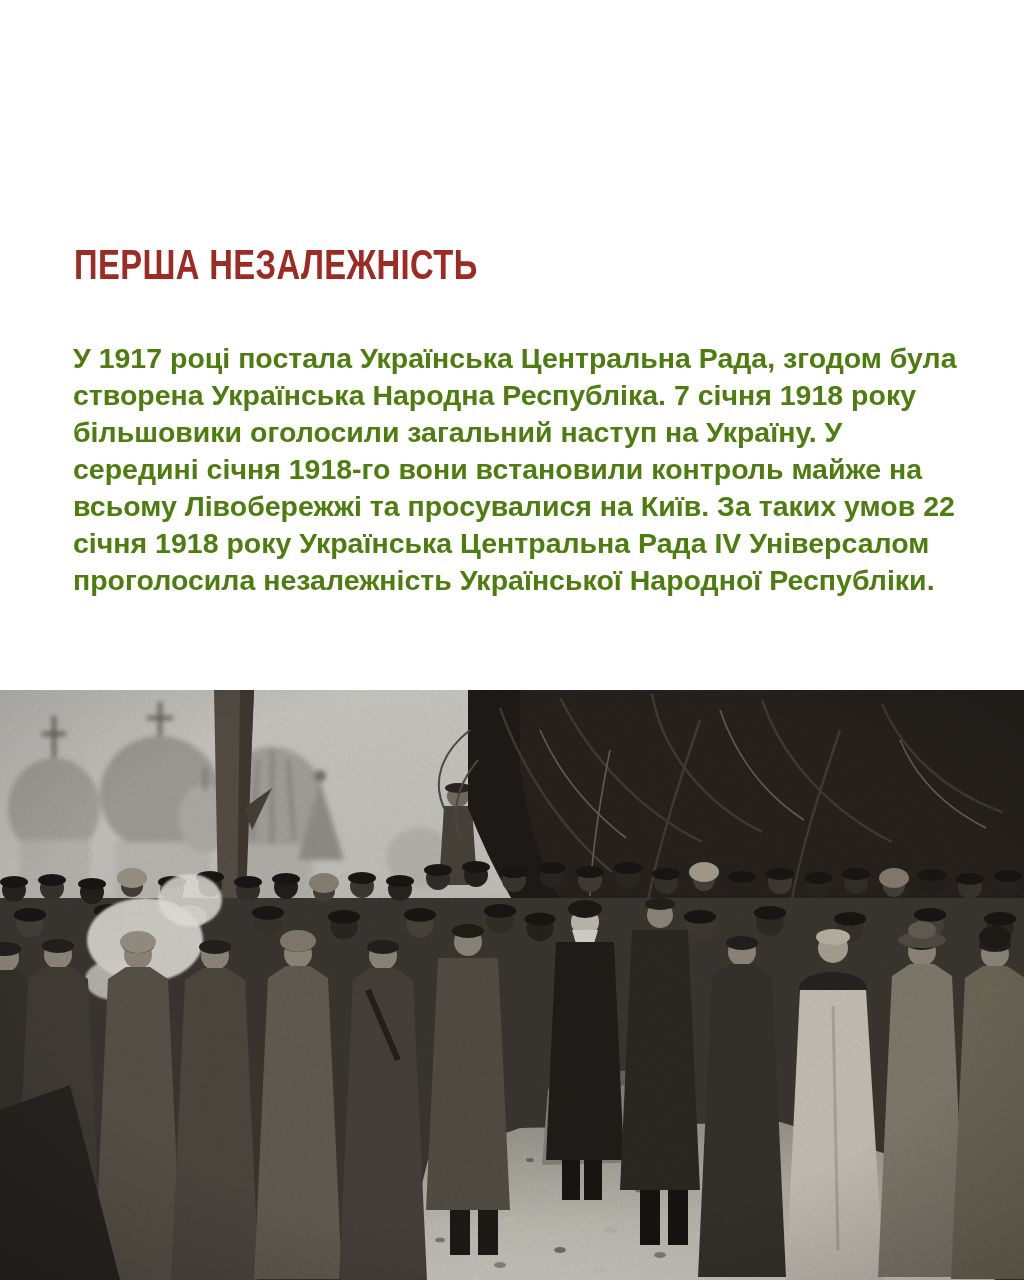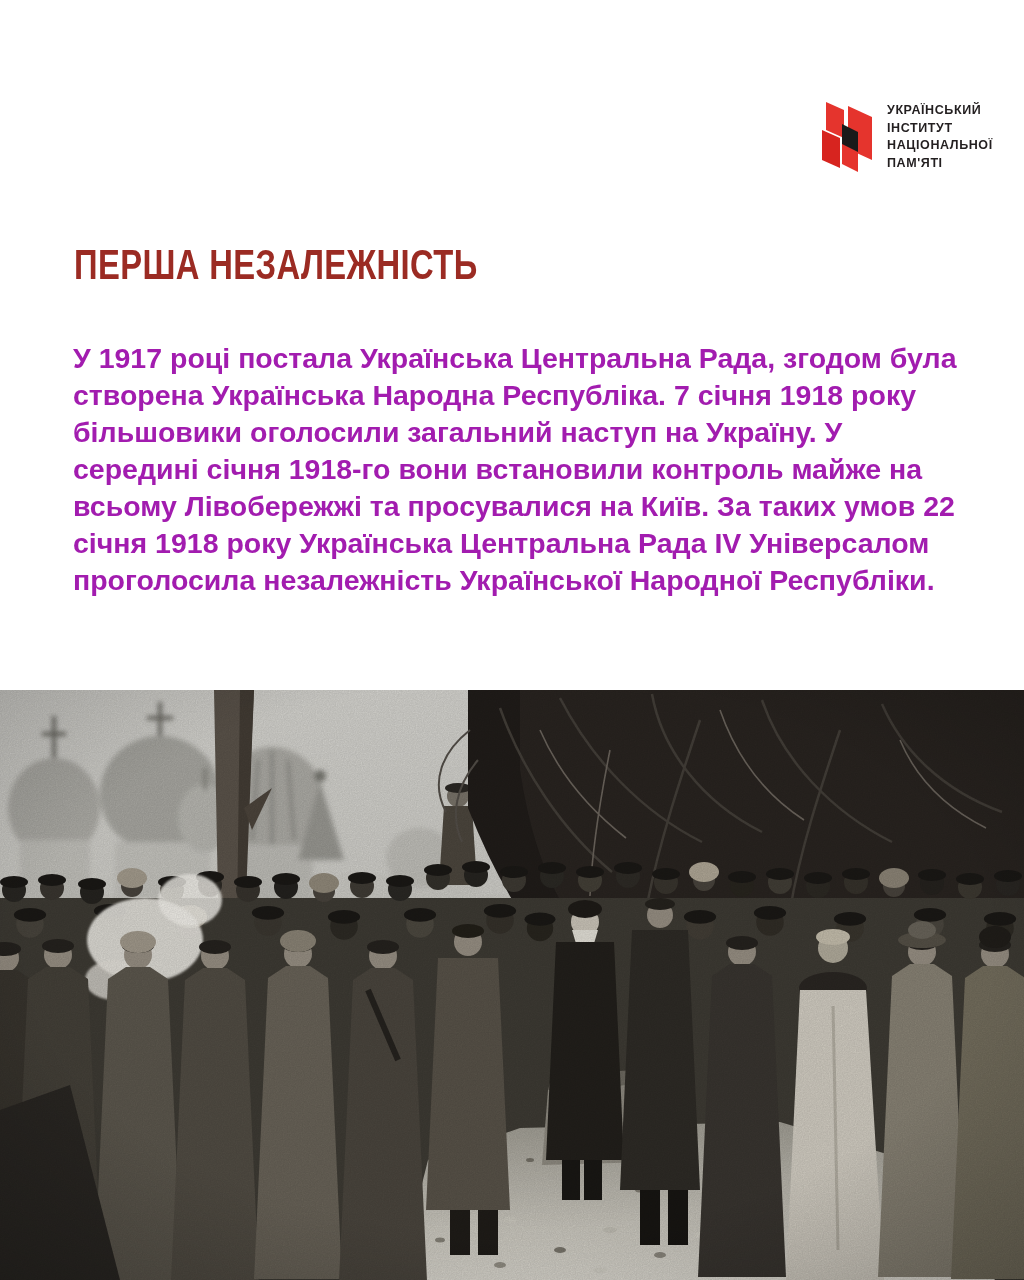--- a/index.html
+++ b/index.html
@@ -22,47 +22,32 @@
   .heading{
     position:absolute;left:74px;top:243px;margin:0;
     font-size:42px;line-height:44px;font-weight:800;
     color:#9b2b23;white-space:nowrap;letter-spacing:0.5px;
     transform:scaleX(0.78);transform-origin:0 50%;
   }
 
   
   .body-text{
     position:absolute;left:73px;top:340px;width:892px;margin:0;
-    font-size:28.5px;line-height:37px;font-weight:700;color:#a21caf;
+    font-size:28.5px;line-height:37px;font-weight:700;color:#4d7c0f;
   }
 
   
   .photo{position:absolute;left:0;top:690px;width:1024px;height:590px;background:#cfcec9;}
   .photo svg{display:block;width:100%;height:100%;}
 </style>
 </head>
 <body>
 
 <div class="card">
 
-  <div class="logo">
-    <svg class="logo-mark" viewBox="0 0 56 74" aria-hidden="true">
-      <polygon points="6,4 24,12 24,40 6,32" fill="#e5342d"></polygon>
-      <polygon points="28,8 52,19 52,62 28,51" fill="#e5342d"></polygon>
-      <polygon points="2,32 20,40 20,70 2,62" fill="#d7241f"></polygon>
-      <polygon points="22,44 38,52 38,74 22,66" fill="#e5342d"></polygon>
-      <polygon points="22,26 38,34 38,54 22,46" fill="#1a1a1a"></polygon>
-    </svg>
-    <div class="logo-text">
-      <div>УКРАЇНСЬКИЙ</div>
-      <div>ІНСТИТУТ</div>
-      <div>НАЦІОНАЛЬНОЇ</div>
-      <div>ПАМ'ЯТІ</div>
-    </div>
-  </div>
 
   <h1 class="heading">ПЕРША НЕЗАЛЕЖНІСТЬ</h1>
 
   <p class="body-text">У 1917 році постала Українська Центральна Рада, згодом була створена Українська Народна Республіка. 7 січня 1918 року більшовики оголосили загальний наступ на Україну. У середині січня 1918-го вони встановили контроль майже на всьому Лівобережжі та просувалися на Київ. За таких умов 22 січня 1918 року Українська Центральна Рада IV Універсалом проголосила незалежність Української Народної Республіки.</p>
 
   <div class="photo" role="img" aria-label="Чорно-біла історична фотографія: військові у шинелях і папахах вишикувані на площі перед банями Софійського собору в Києві">
     <svg viewBox="0 0 1024 590" preserveAspectRatio="none">
       <defs>
         <linearGradient id="skyg" x1="0" y1="0" x2="0" y2="1">
           <stop offset="0" stop-color="#dad9d4"></stop>

